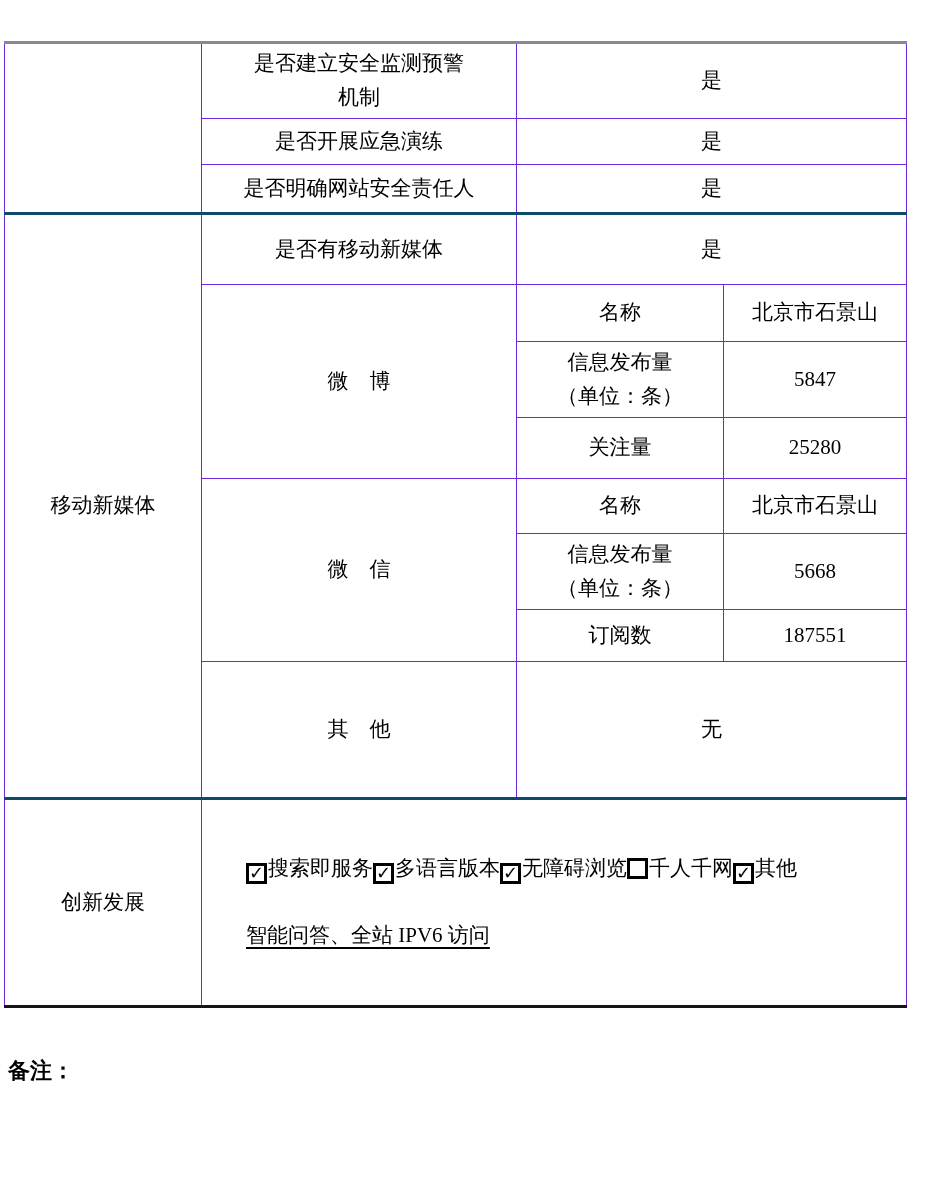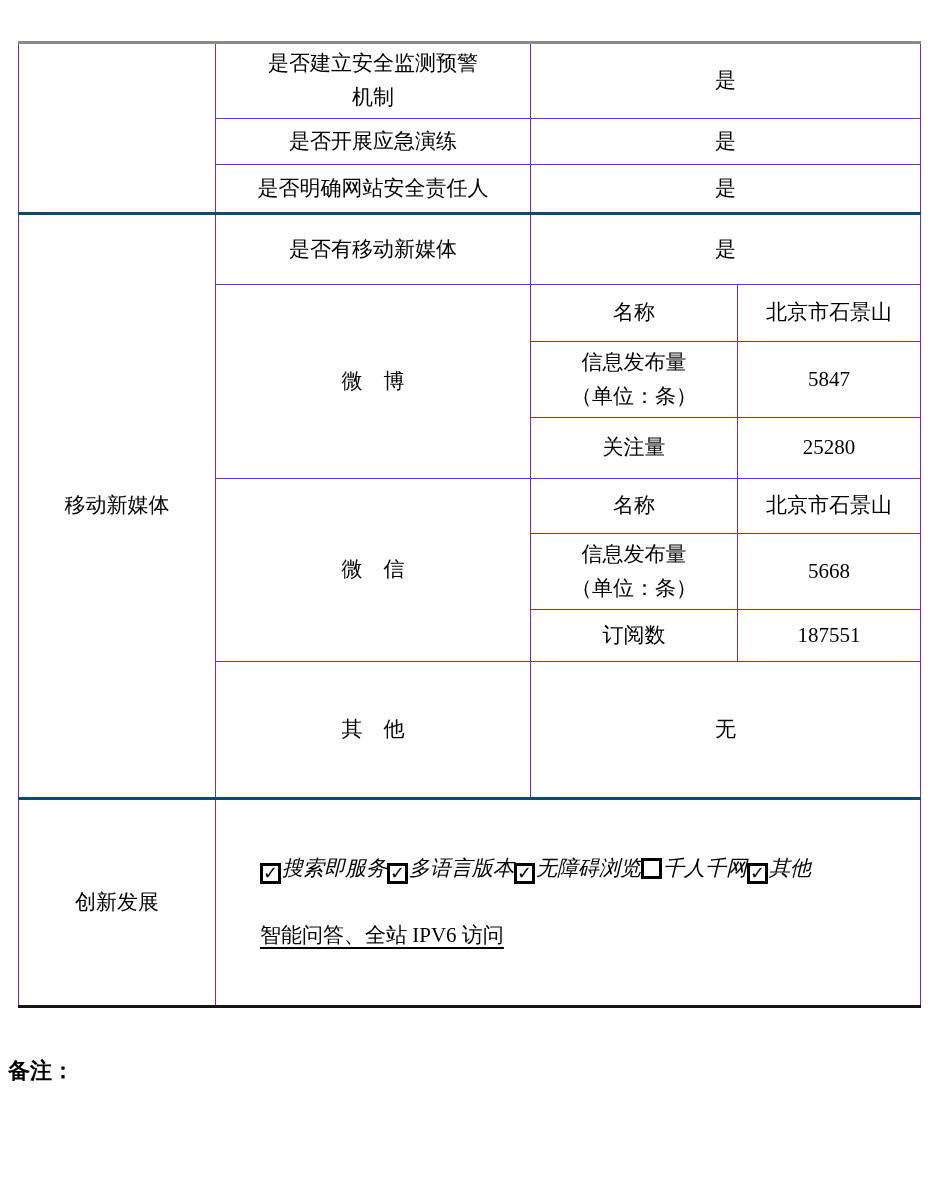--- a/index.html
+++ b/index.html
@@ -7,21 +7,21 @@
     padding: 0;
     width: 938px;
     height: 1180px;
     background: #ffffff;
     color: #000000;
     font-family: "Liberation Serif", "DejaVu Serif", serif;
     position: relative;
   }
   table.form {
     position: absolute;
-    left: 18px;
+    left: 4px;
     top: 41px;
     width: 902px;
     border-collapse: collapse;
     table-layout: fixed;
   }
   td {
     border: 1px solid #6d28d9;
     text-align: center;
     vertical-align: middle;
     font-size: 21px;
@@ -32,21 +32,21 @@
   }
   tr.table-top > td   { border-top: 3px solid #8a8a8a; }
   tr.sec-top > td     { border-top: 3px solid #0c4a6e; }
   tr.table-bottom > td{ border-bottom: 3px solid #151515; }
 
   td.inno-cell {
     text-align: left;
     padding-left: 44px;
     padding-right: 16px;
   }
-  .inno-line1 { margin-bottom: 0; white-space: normal; font-style: italic; }
+  .inno-line1 { margin-bottom: 0; white-space: normal; }
   .inno-line2 { white-space: normal; }
   .opt { white-space: nowrap; }
   .cb {
     display: inline-block;
     width: 15px;
     height: 15px;
     border: 3px solid #000;
     line-height: 14px;
     text-align: center;
     vertical-align: -4px;

